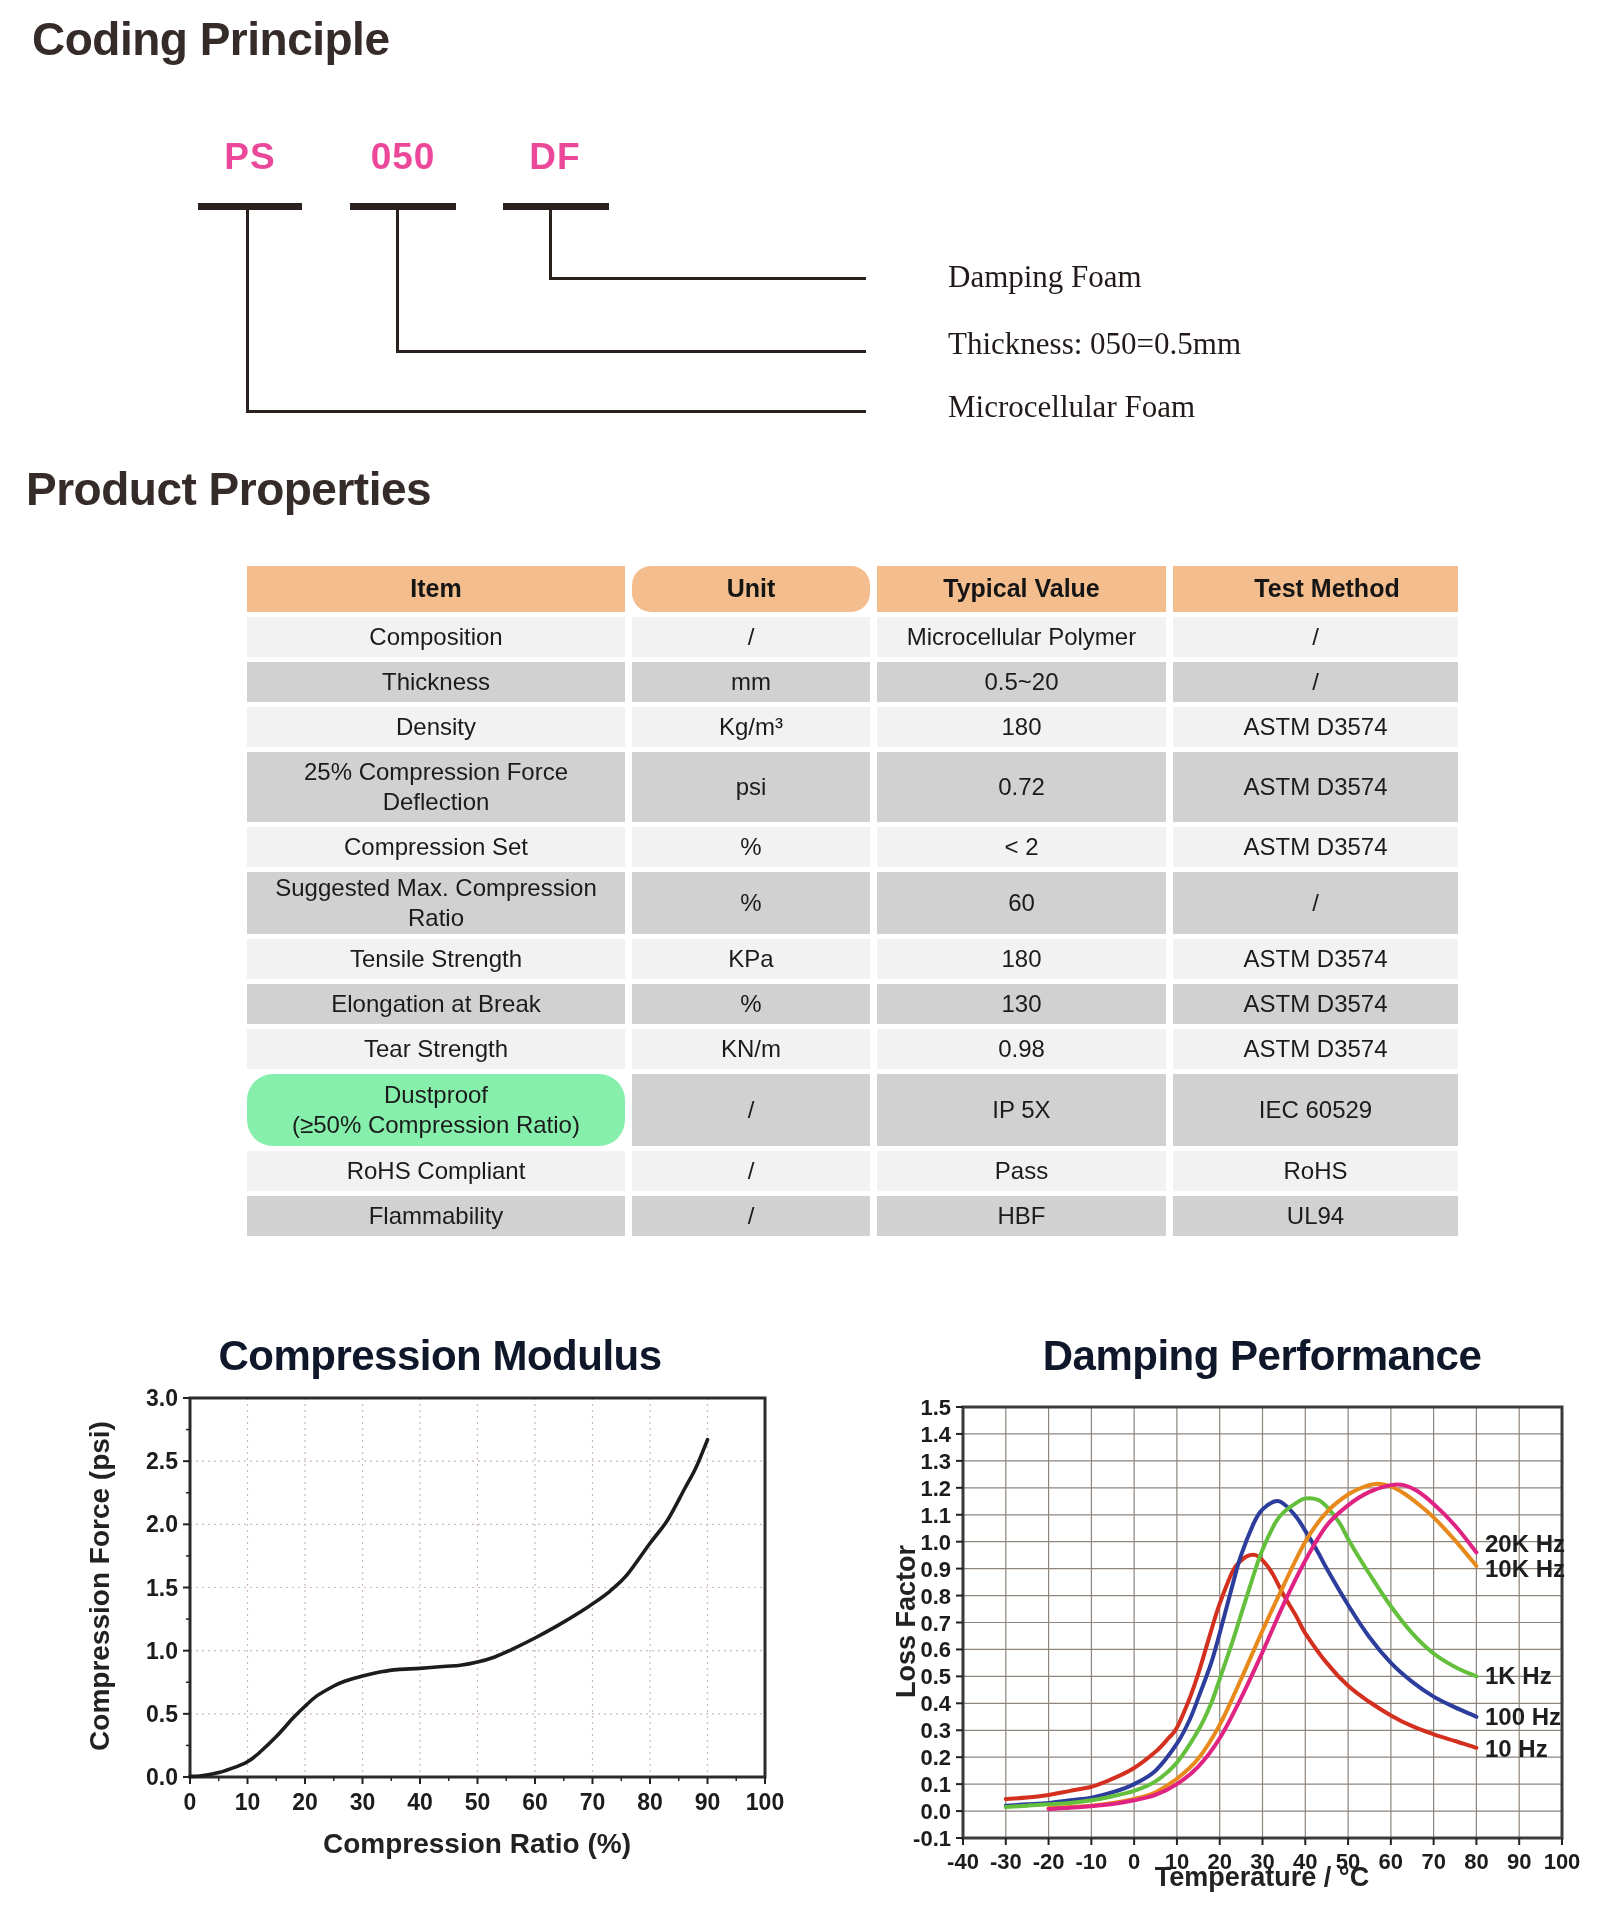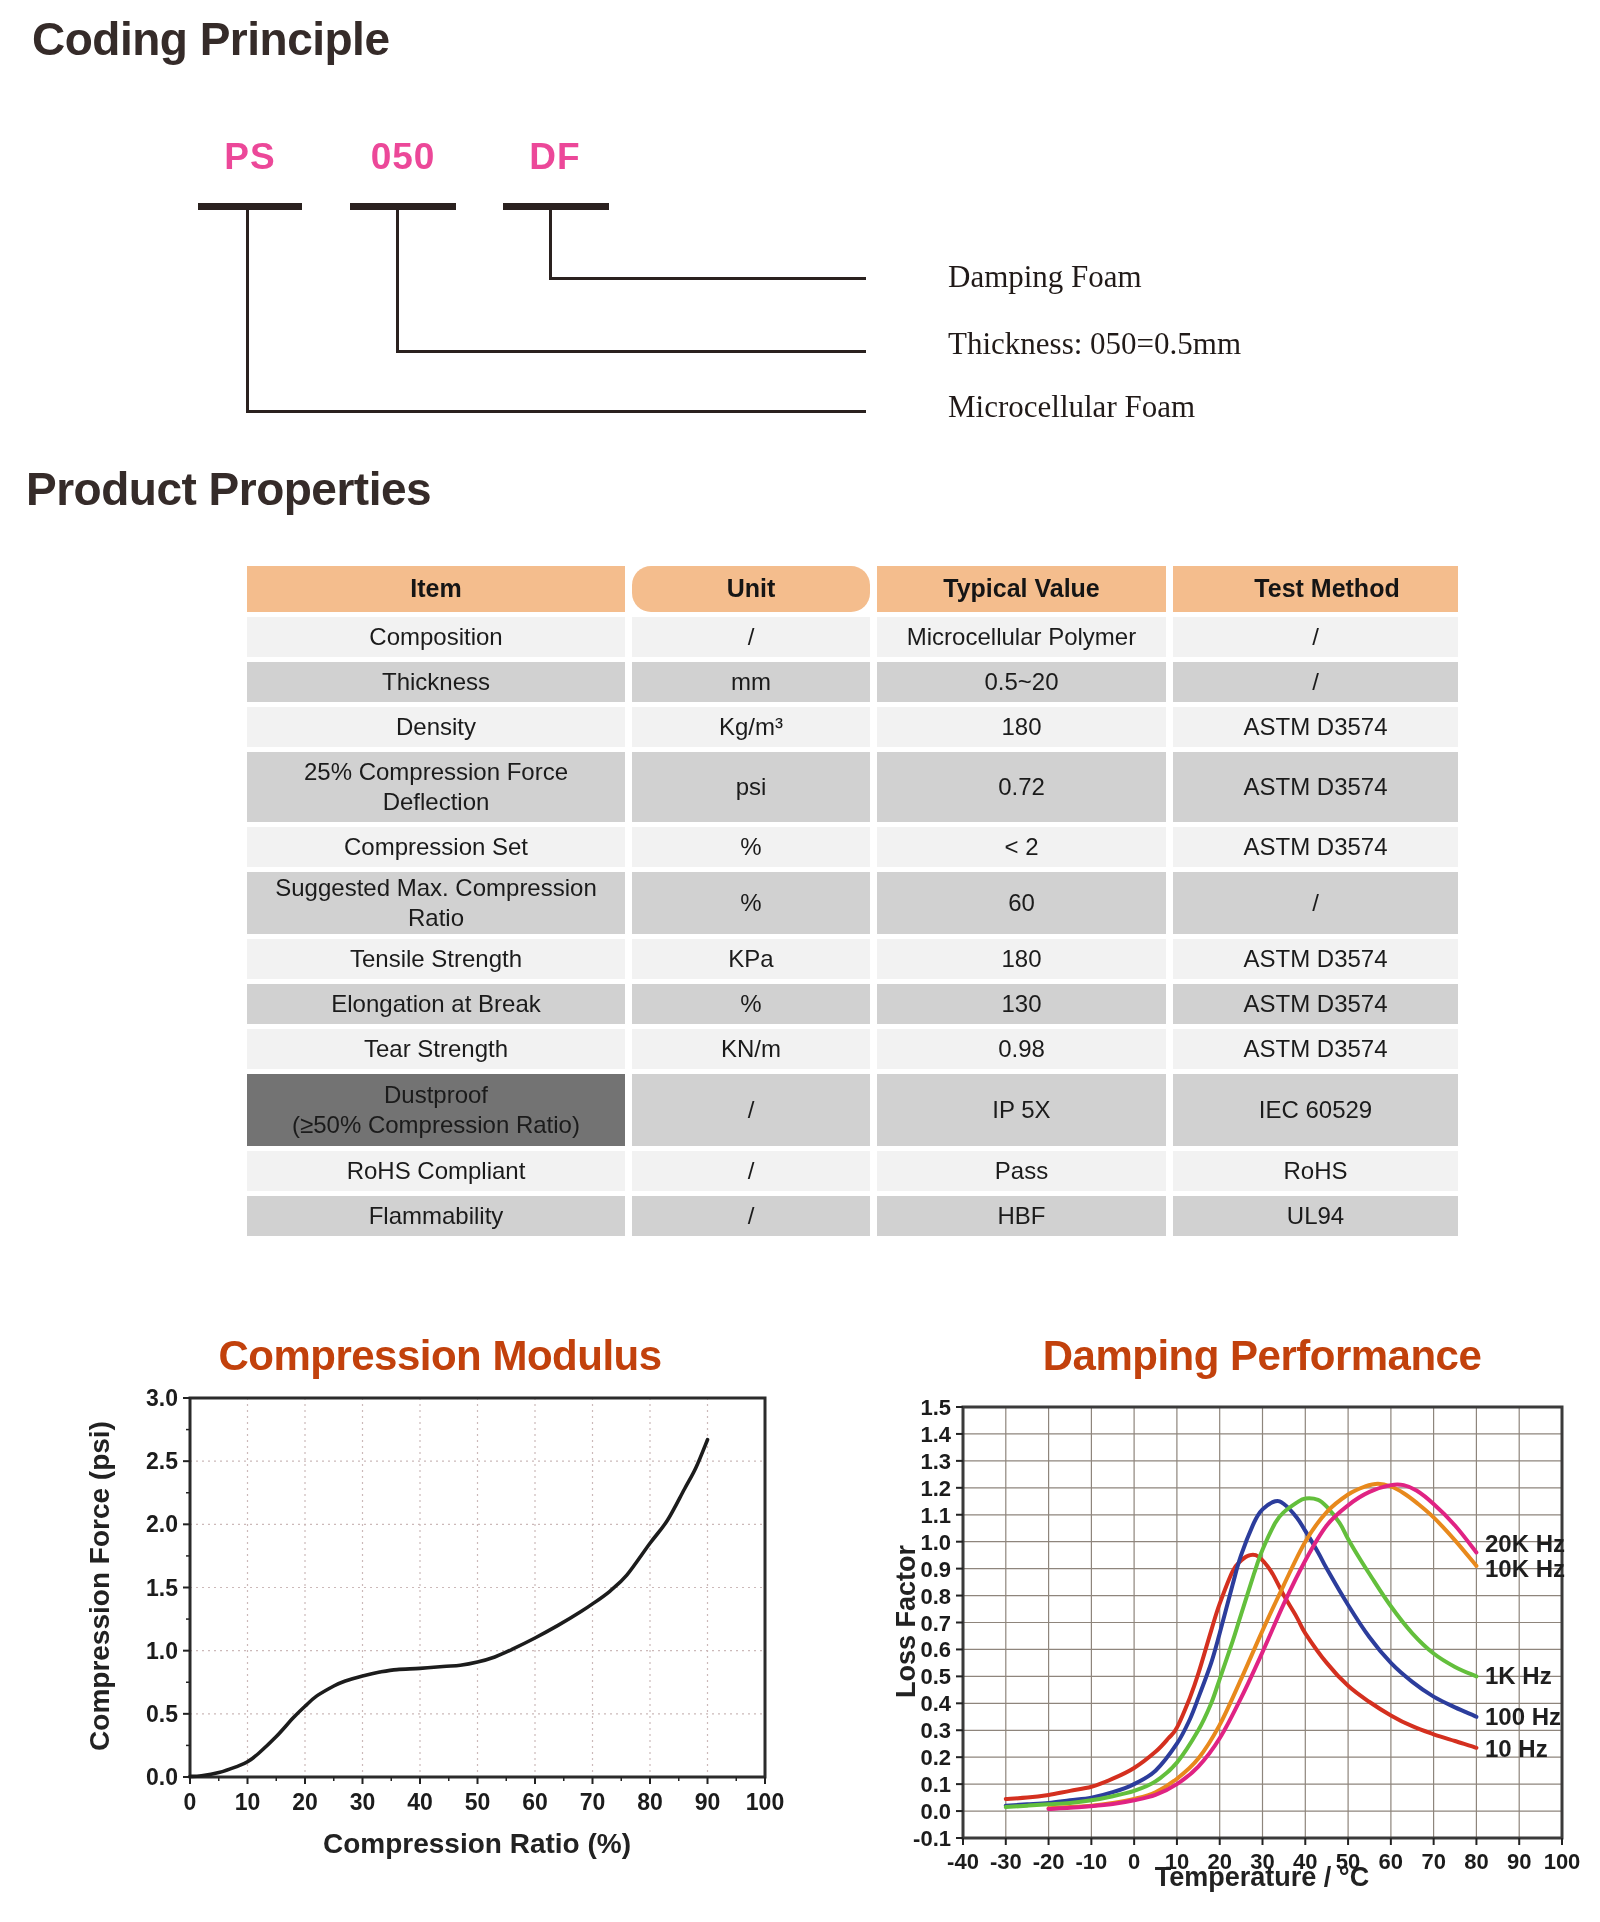--- a/index.html
+++ b/index.html
@@ -53,21 +53,21 @@
   .th,.td{
     display:flex;align-items:center;justify-content:center;
     text-align:center;white-space:pre-line;line-height:1.25;
   }
   .th{font-size:25px;font-weight:700;color:#151515;}
   .td{font-size:24px;color:#1b1b1b;padding:0 10px;}
 
   
   .chart-title{
     position:absolute;text-align:center;font-size:42px;font-weight:800;
-    color:#c2410c;letter-spacing:-0.5px;
+    color:#0f172a;letter-spacing:-0.5px;
   }
   #title-left{left:140px;top:1332px;width:600px;}
   #title-right{left:962px;top:1332px;width:600px;}
   .axis-title{position:absolute;text-align:center;font-size:28px;font-weight:700;color:#222222;white-space:nowrap;}
   #xlab-left{left:277px;top:1828px;width:400px;}
   #xlab-right{left:1062px;top:1862px;width:400px;font-size:27px;}
   #ylab-left{left:-100px;top:1570px;width:400px;transform:rotate(-90deg);}
   #ylab-right{left:706px;top:1606px;width:400px;transform:rotate(-90deg);font-size:27px;}
 </style>
 </head>
@@ -131,21 +131,21 @@
     <div class="td" style="background: rgb(242, 242, 242);">180</div>
     <div class="td" style="background: rgb(242, 242, 242);">ASTM D3574</div>
     <div class="td" style="background: rgb(209, 209, 209);">Elongation at Break</div>
     <div class="td" style="background: rgb(209, 209, 209);">%</div>
     <div class="td" style="background: rgb(209, 209, 209);">130</div>
     <div class="td" style="background: rgb(209, 209, 209);">ASTM D3574</div>
     <div class="td" style="background: rgb(242, 242, 242);">Tear Strength</div>
     <div class="td" style="background: rgb(242, 242, 242);">KN/m</div>
     <div class="td" style="background: rgb(242, 242, 242);">0.98</div>
     <div class="td" style="background: rgb(242, 242, 242);">ASTM D3574</div>
-    <div class="td" style="background: #737373;">Dustproof
+    <div class="td" style="background: #86efac; border-radius: 26px;">Dustproof
 (≥50% Compression Ratio)</div>
     <div class="td" style="background: rgb(209, 209, 209);">/</div>
     <div class="td" style="background: rgb(209, 209, 209);">IP 5X</div>
     <div class="td" style="background: rgb(209, 209, 209);">IEC 60529</div>
     <div class="td" style="background: rgb(242, 242, 242);">RoHS Compliant</div>
     <div class="td" style="background: rgb(242, 242, 242);">/</div>
     <div class="td" style="background: rgb(242, 242, 242);">Pass</div>
     <div class="td" style="background: rgb(242, 242, 242);">RoHS</div>
     <div class="td" style="background: rgb(209, 209, 209);">Flammability</div>
     <div class="td" style="background: rgb(209, 209, 209);">/</div>

